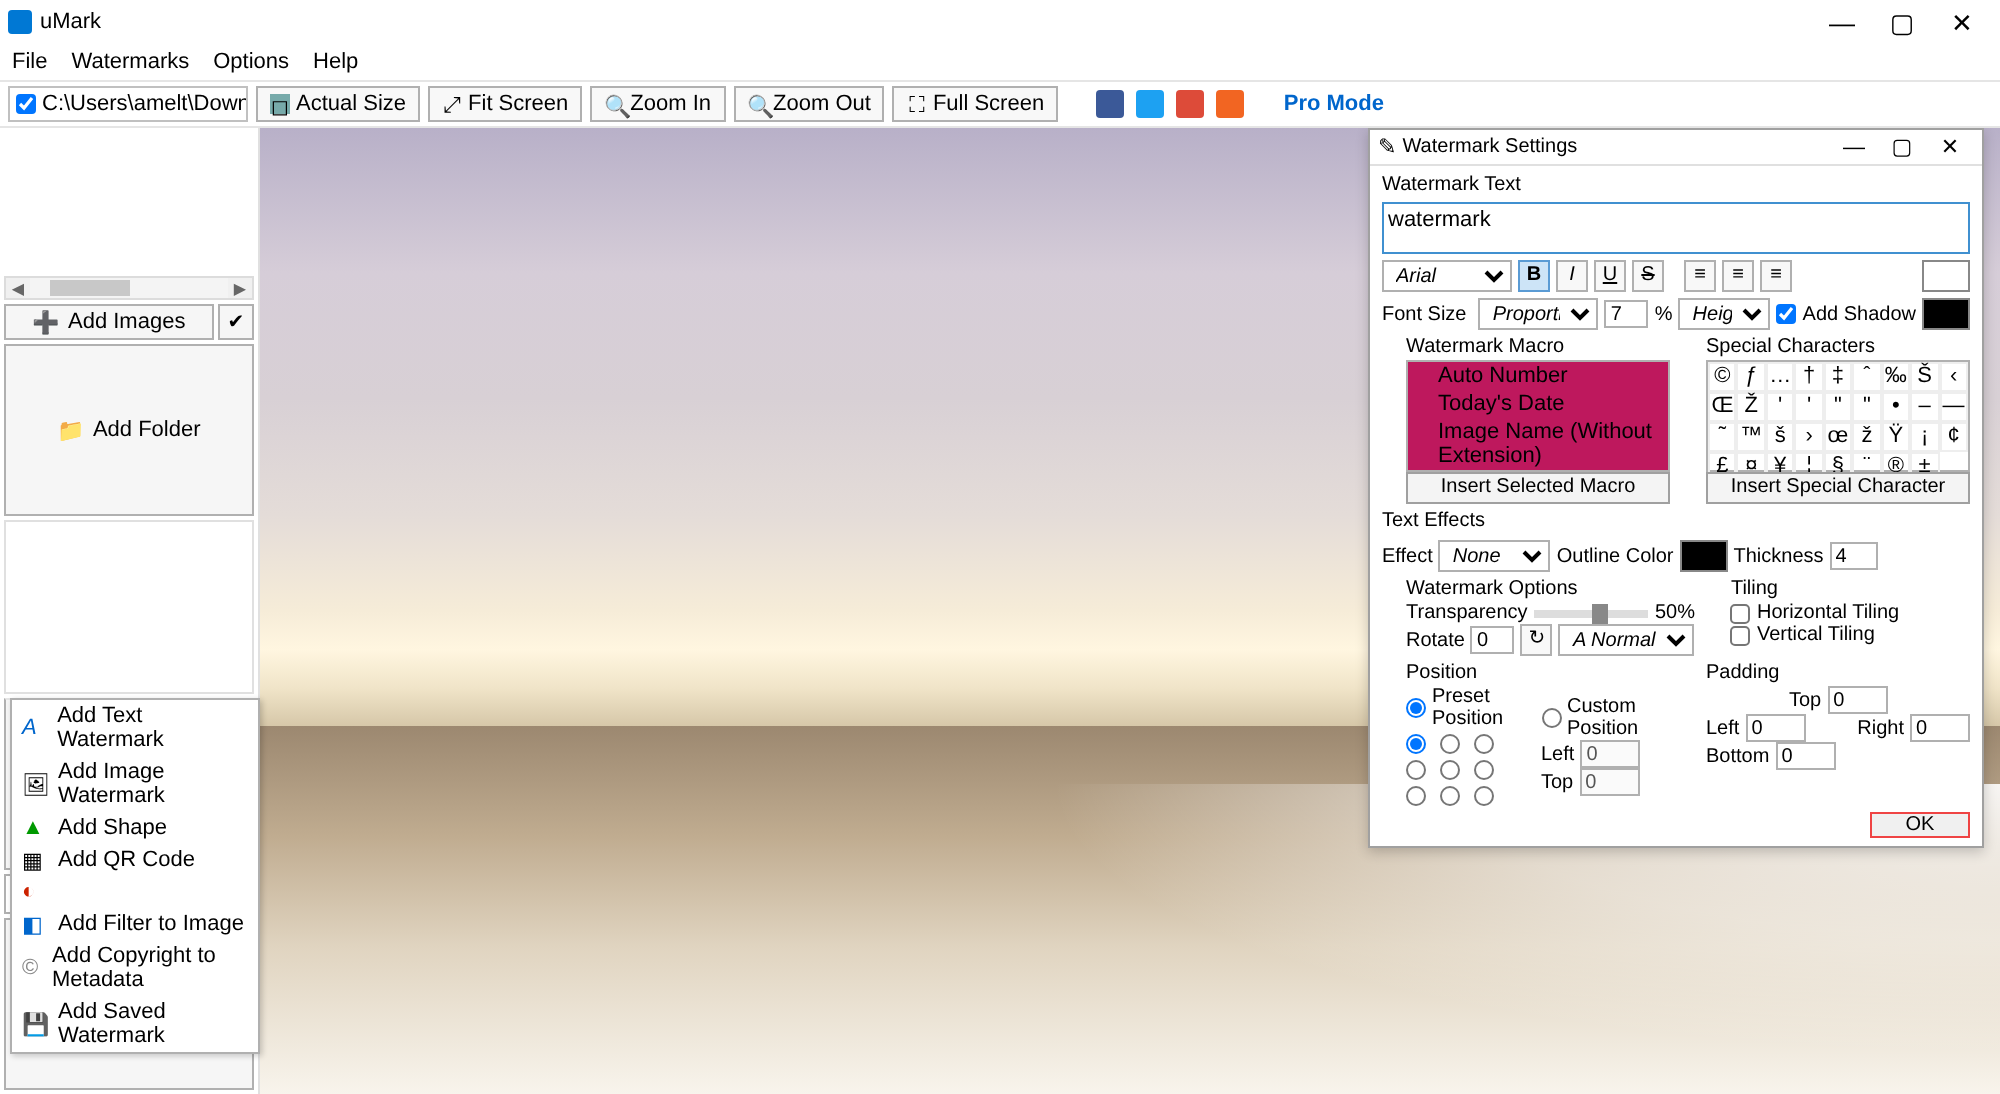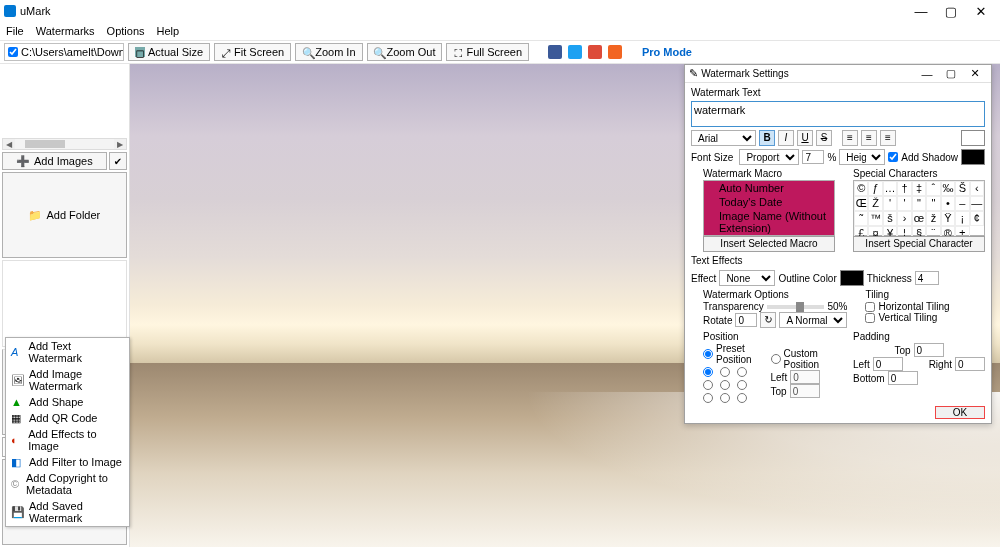--- a/index.html
+++ b/index.html
@@ -37,21 +37,21 @@
 
 
 .dialog { position: absolute; top: 0; right: 8px; width: 308px; height: 360px; background: #fff; border: 1px solid #a0a0a0; box-shadow: 0 2px 6px rgba(0,0,0,0.2); z-index: 30; }
 .dlg-title { height: 18px; background: #fff; display: flex; align-items: center; padding: 0 4px; border-bottom: 1px solid #e0e0e0; }
 .dlg-title .t { flex: 1; font-size: 10px; }
 .dlg-title .btn { width: 24px; text-align: center; font-size: 11px; }
 .dlg-body { padding: 4px 6px; display: flex; flex-direction: column; gap: 3px; height: calc(100% - 18px); overflow: hidden; }
 .lbl { font-size: 10px; }
 .wmtext { width: 100%; height: 40px; border: 1px solid #4090d0; padding: 2px; font-size: 11px; resize: none; }
 .hrow { display: flex; gap: 3px; align-items: center; }
-.sel { border: 1px solid #b0b0b0; background: #fff; height: 16px; font-size: 10px; padding: 0 2px; }
+.sel { border: 1px solid #b0b0b0; background: #fff; height: 16px; font-size: 10px; padding: 0 2px; font-style: italic; }
 .fbtn { width: 16px; height: 16px; border: 1px solid #b0b0b0; background: #f8f8f8; font-size: 10px; text-align: center; line-height: 14px; }
 .swatch { width: 24px; height: 16px; border: 1px solid #888; background: #fff; }
 .swatch.black { background: #000; }
 .two-col { display: flex; gap: 6px; }
 .col { flex: 1; margin-left: 12px; }
 .fieldset-title { font-size: 10px; margin-bottom: 1px; }
 .list { border: 1px solid #b0b0b0; height: 56px; overflow: auto; font-size: 10px; background: #be185d; padding-left: 11px; }
 .list div { padding: 1px 4px; }
 .chargrid { border: 1px solid #b0b0b0; height: 56px; background: #fff; display: grid; grid-template-columns: repeat(9, 1fr); font-size: 10px; }
 .chargrid span { border: 0.5px solid #eee; text-align: center; line-height: 13px; }
@@ -162,21 +162,20 @@
       <div class="ctx-item">
           <span class="ico" style="color:#090">▲</span>
           <span>Add Shape</span>
         </div>
       <div class="ctx-item">
           <span class="ico">▦</span>
           <span>Add QR Code</span>
         </div>
       <div class="ctx-item">
           <span class="ico" style="color:#c20">◐</span>
-          <span>Add Effects to Image</span>
         </div>
       <div class="ctx-item">
           <span class="ico" style="color:#06c">◧</span>
           <span>Add Filter to Image</span>
         </div>
       <div class="ctx-item">
           <span class="ico" style="color:#888">©</span>
           <span>Add Copyright to Metadata</span>
         </div>
       <div class="ctx-item">

